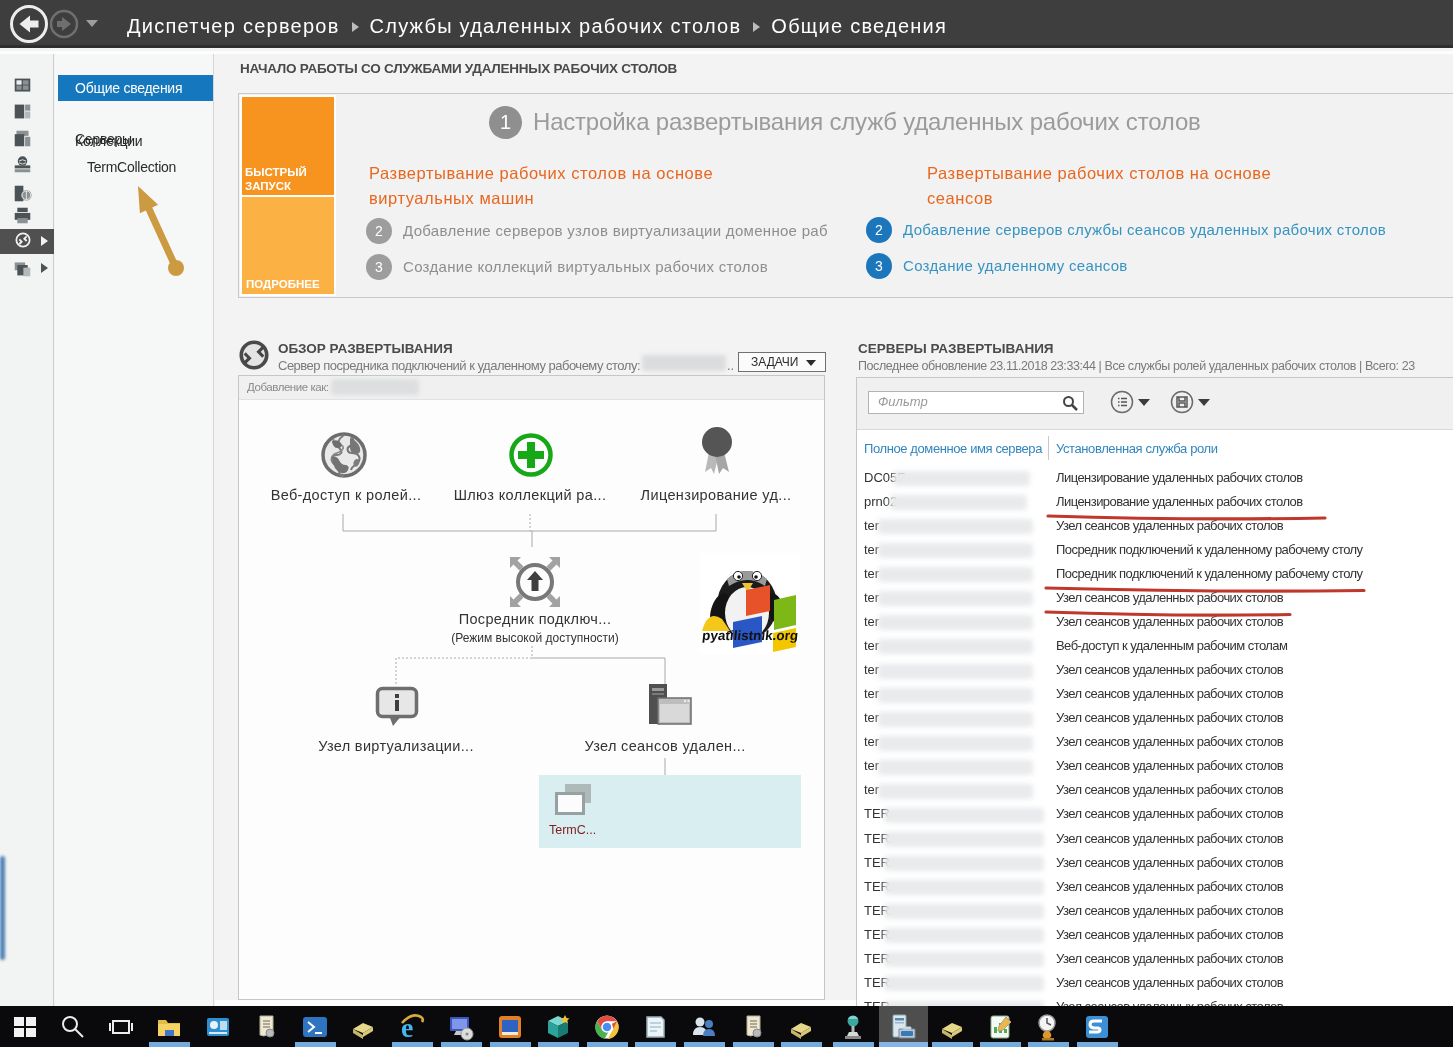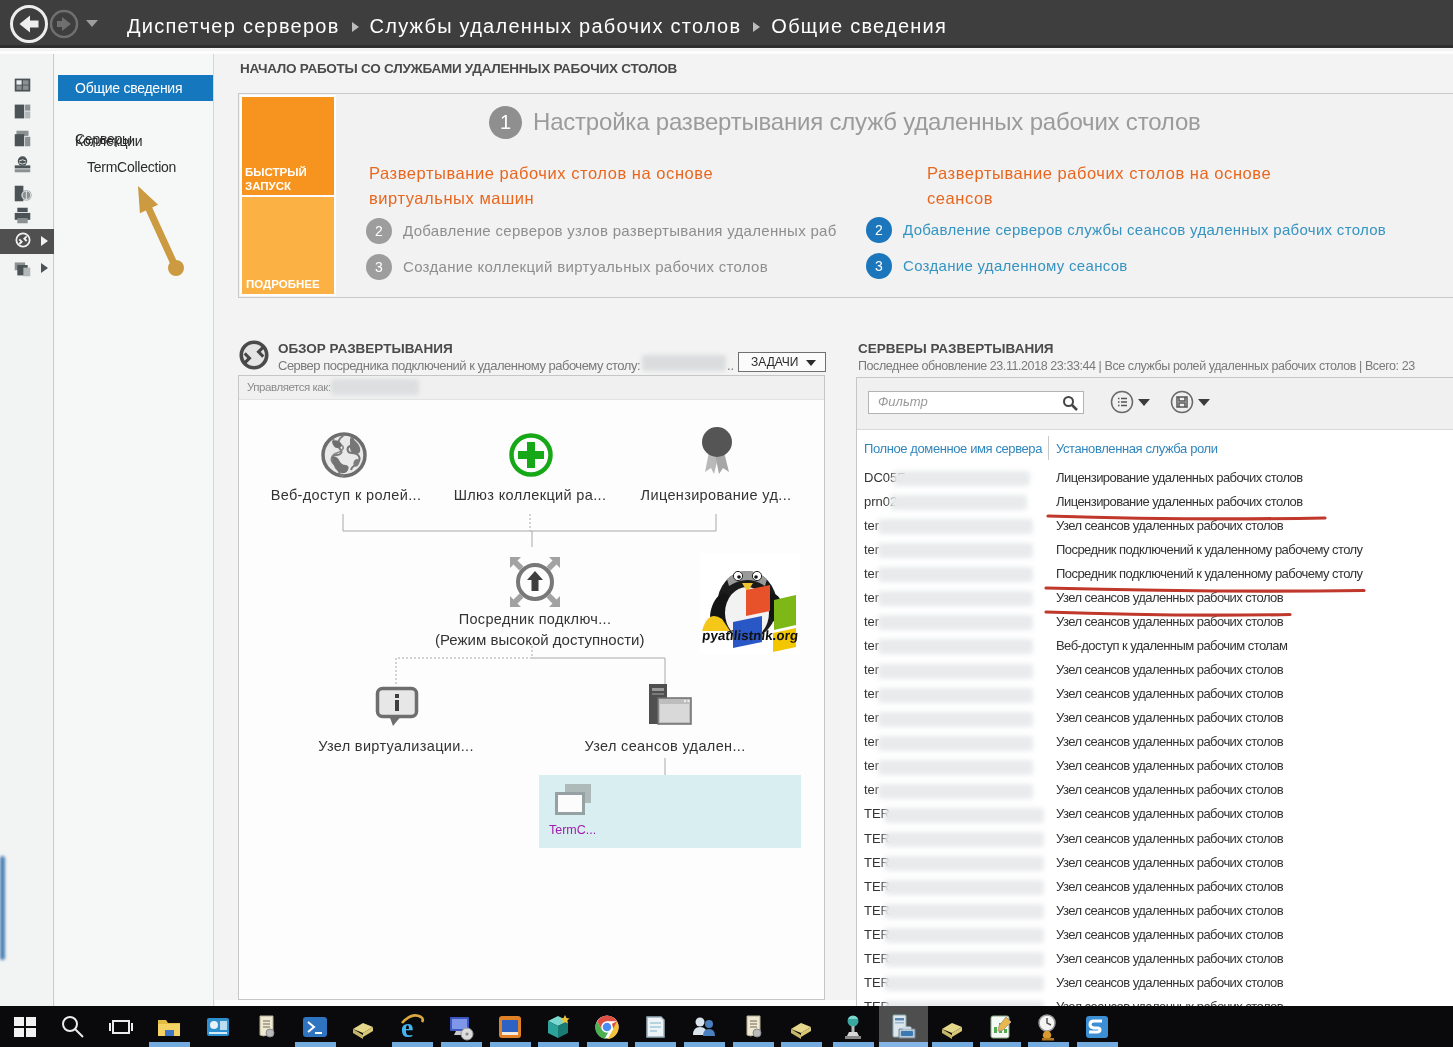--- a/index.html
+++ b/index.html
@@ -81,21 +81,21 @@
 </svg>
 <div class="abs" style="left:238px;top:93px;width:1222px;height:205px;background:#f2f2f2;border:1px solid #c9c9c9;"></div>
 <div class="abs" style="left:240px;top:95px;width:96px;height:100px;background:#f7941f;border:2px solid #ffffff;border-bottom:none;"></div>
 <div class="abs" style="left:240px;top:195px;width:96px;height:101px;background:#fbb143;border:2px solid #ffffff;border-top:2px solid #ffffff;"></div>
 <div class="abs" style="left:245px;top:165px;width:86px;color:#ffffff;font-size:11.5px;font-weight:bold;line-height:14px;">БЫСТРЫЙ<br>ЗАПУСК</div>
 <div class="abs" style="left:246px;top:278px;width:86px;color:#ffffff;font-size:11.5px;font-weight:bold;">ПОДРОБНЕЕ</div>
 <div class="abs" style="left:489px;top:106px;width:33px;height:33px;border-radius:50%;background:#8f8f8f;color:#ffffff;font-size:20px;text-align:center;line-height:33px;">1</div>
 <div class="abs nowrap" style="left:533px;top:108px;font-size:24px;color:#9b9b9b;letter-spacing:-0.2px;">Настройка развертывания служб удаленных рабочих столов</div>
 <div class="abs nowrap" style="left:369px;top:161px;font-size:16.5px;line-height:25px;color:#e8671f;letter-spacing:0.55px;">Развертывание рабочих столов на основе<br>виртуальных машин</div>
 <div class="abs" style="left:366px;top:218px;width:26px;height:26px;border-radius:50%;background:#9d9d9d;color:#ffffff;font-size:14px;text-align:center;line-height:26px;">2</div>
-<div class="abs nowrap" style="left:403px;top:218px;height:26px;line-height:26px;font-size:15px;color:#8e8e8e;width:436px;overflow:hidden;letter-spacing:0.3px;">Добавление серверов узлов развертывания удаленных раб</div>
+<div class="abs nowrap" style="left:403px;top:218px;height:26px;line-height:26px;font-size:15px;color:#8e8e8e;width:436px;overflow:hidden;letter-spacing:0.3px;">Добавление серверов узлов виртуализации доменное раб</div>
 <div class="abs" style="left:366px;top:254px;width:26px;height:26px;border-radius:50%;background:#9d9d9d;color:#ffffff;font-size:14px;text-align:center;line-height:26px;">3</div>
 <div class="abs nowrap" style="left:403px;top:254px;height:26px;line-height:26px;font-size:15px;color:#8e8e8e;letter-spacing:0.3px;">Создание коллекций виртуальных рабочих столов</div>
 <div class="abs nowrap" style="left:927px;top:161px;font-size:16.5px;line-height:25px;color:#e8671f;letter-spacing:0.55px;">Развертывание рабочих столов на основе<br>сеансов</div>
 <div class="abs" style="left:866px;top:217px;width:26px;height:26px;border-radius:50%;background:#1b76bc;color:#ffffff;font-size:14px;text-align:center;line-height:26px;">2</div>
 <div class="abs nowrap" style="left:903px;top:217px;height:26px;line-height:26px;font-size:15px;color:#3594c2;letter-spacing:0.3px;">Добавление серверов службы сеансов удаленных рабочих столов</div>
 <div class="abs" style="left:866px;top:253px;width:26px;height:26px;border-radius:50%;background:#1b76bc;color:#ffffff;font-size:14px;text-align:center;line-height:26px;">3</div>
 <div class="abs nowrap" style="left:903px;top:253px;height:26px;line-height:26px;font-size:15px;color:#3594c2;letter-spacing:0.3px;">Создание удаленному сеансов</div>
 <div class="abs nowrap" style="left:240px;top:61px;font-size:13.5px;letter-spacing:-0.25px;font-weight:bold;color:#4a4a4a;">НАЧАЛО РАБОТЫ СО СЛУЖБАМИ УДАЛЕННЫХ РАБОЧИХ СТОЛОВ</div>
 <svg class="abs" style="left:239px;top:340px;" width="30" height="30" viewBox="0 0 33 33">
 <circle cx="16.5" cy="16.5" r="14" fill="#e4e4e4" stroke="#4a4a4a" stroke-width="4"></circle>
@@ -105,21 +105,21 @@
 <div class="abs nowrap" style="left:278px;top:341px;font-size:13.5px;font-weight:bold;color:#4a4a4a;">ОБЗОР РАЗВЕРТЫВАНИЯ</div>
 <div class="abs nowrap" style="left:278px;top:358px;font-size:13px;color:#7a7a7a;letter-spacing:-0.5px;">Сервер посредника подключений к удаленному рабочему столу:</div>
 <div class="abs" style="left:642px;top:355px;width:84px;height:16px;background:#dadcdd;border-radius:3px;filter:blur(2px);"></div>
 <div class="abs" style="left:727px;top:358px;font-size:13px;color:#7a7a7a;">..</div>
 <div class="abs" style="left:738px;top:352px;width:88px;height:20px;background:#fbfbfb;border:1px solid #707070;font-size:12px;color:#2b2b2b;text-align:left;">
     <span style="position:absolute;left:12px;top:2px;">ЗАДАЧИ</span>
     <span style="position:absolute;right:9px;top:7px;width:0;height:0;border-left:5px solid transparent;border-right:5px solid transparent;border-top:6px solid #2b2b2b;"></span>
   </div>
 <div class="abs" style="left:238px;top:375px;width:587px;height:625px;background:#fdfdfd;border:1px solid #c6c6c6;"></div>
 <div class="abs" style="left:239px;top:376px;width:585px;height:24px;background:#f0f0f0;border-bottom:1px solid #e2e2e2;"></div>
-<div class="abs nowrap" style="left:247px;top:381px;font-size:11.5px;color:#8a8a8a;letter-spacing:-0.45px;">Управляется как:</div>
+<div class="abs nowrap" style="left:247px;top:381px;font-size:11.5px;color:#8a8a8a;letter-spacing:-0.45px;">Добавление как:</div>
 <div class="abs" style="left:331px;top:379px;width:88px;height:16px;background:#dcdee0;border-radius:3px;filter:blur(2px);"></div>
 <svg class="abs" style="left:238px;top:375px;" width="587" height="625" viewBox="0 0 587 625">
 <g stroke="#a8a8a8" stroke-width="1" fill="none">
 <path d="M105 139 V156 H478 V139"></path>
 <path d="M292 139 V156" stroke-dasharray="2,2"></path>
 <path d="M294 156 V172"></path>
 <path d="M294 271 V283 H158 V311" stroke-dasharray="2,2"></path>
 <path d="M294 283 H427 V309"></path>
 <path d="M427 383 V400"></path>
 </g>
@@ -150,21 +150,21 @@
 <g fill="#a2a2a2">
 <path d="M1 1 h11 l-3.5 3.5 6 6 -4 4 -6 -6 -3.5 3.5 z"></path>
 <path d="M51 1 h-11 l3.5 3.5 -6 6 4 4 6 -6 3.5 3.5 z"></path>
 <path d="M1 51 h11 l-3.5 -3.5 6 -6 -4 -4 -6 6 -3.5 -3.5 z"></path>
 <path d="M51 51 h-11 l3.5 -3.5 -6 -6 4 -4 6 6 3.5 -3.5 z"></path>
 </g>
 <circle cx="26" cy="26" r="17" fill="#fdfdfd" stroke="#787878" stroke-width="4"></circle>
 <path d="M26 15 l8 9 h-4.5 v11 h-7 v-11 h-4.5 z" fill="#3f3f3f"></path>
 </svg>
 <div class="abs nowrap" style="left:435px;top:611px;width:200px;text-align:center;font-size:14.5px;color:#333;letter-spacing:0.35px;">Посредник подключ...</div>
-<div class="abs nowrap" style="left:435px;top:631px;width:200px;text-align:center;font-size:15px;color:#333;">(Режим высокой доступности)</div>
+<div class="abs nowrap" style="left:435px;top:631px;width:200px;text-align:center;font-size:12px;color:#333;">(Режим высокой доступности)</div>
 <svg class="abs" style="left:700px;top:553px;" width="100" height="101" viewBox="0 0 100 101">
 <rect x="0" y="0" width="100" height="101" fill="#ffffff"></rect>
 <ellipse cx="47" cy="52" rx="30" ry="34" fill="#1b1b1b"></ellipse>
 <ellipse cx="20" cy="58" rx="9" ry="18" fill="#141414" transform="rotate(16 20 58)"></ellipse>
 <ellipse cx="76" cy="56" rx="8" ry="16" fill="#141414" transform="rotate(-16 76 56)"></ellipse>
 <ellipse cx="47" cy="60" rx="22" ry="26" fill="#f2f2f2"></ellipse>
 <path d="M27 26 q20 -16 40 0 l-2 7 q-18 -12 -36 0 z" fill="#9a9a9a"></path>
 <circle cx="38" cy="23" r="4.6" fill="#ffffff" stroke="#222" stroke-width="1"></circle>
 <circle cx="57" cy="23" r="4.6" fill="#ffffff" stroke="#222" stroke-width="1"></circle>
 <circle cx="39" cy="24" r="1.8" fill="#111"></circle>
@@ -193,21 +193,21 @@
 <circle cx="40" cy="17" r="1.2" fill="#eee"></circle>
     <circle cx="43.5" cy="17" r="1.2" fill="#eee"></circle>
 </svg>
 <div class="abs nowrap" style="left:565px;top:738px;width:200px;text-align:center;font-size:14.5px;color:#333;letter-spacing:0.35px;">Узел сеансов удален...</div>
 <div class="abs" style="left:539px;top:775px;width:262px;height:73px;background:#d9eef0;"></div>
 <svg class="abs" style="left:553px;top:782px;" width="42" height="40" viewBox="0 0 42 40">
 <rect x="12" y="2" width="26" height="19" fill="#aeb9ba"></rect>
 <rect x="2" y="10" width="30" height="23" fill="#96a1a3"></rect>
 <rect x="5" y="13" width="24" height="17" fill="#fcfcfc"></rect>
 </svg>
-<div class="abs nowrap" style="left:549px;top:823px;font-size:12.5px;color:#a21caf;">TermC...</div>
+<div class="abs nowrap" style="left:549px;top:823px;font-size:12.5px;color:#7f1d1d;">TermC...</div>
 <div class="abs nowrap" style="left:858px;top:341px;font-size:13.5px;font-weight:bold;color:#4a4a4a;">СЕРВЕРЫ РАЗВЕРТЫВАНИЯ</div>
 <div class="abs nowrap" style="left:858px;top:359px;font-size:12.5px;color:#7a7a7a;letter-spacing:-0.42px;">Последнее обновление 23.11.2018 23:33:44 | Все службы ролей удаленных рабочих столов  | Всего: 23</div>
 <div class="abs" style="left:856px;top:377px;width:604px;height:630px;background:#ffffff;border:1px solid #c6c6c6;"></div>
 <div class="abs" style="left:857px;top:378px;width:602px;height:52px;background:#f0f0f0;border-bottom:1px solid #d9d9d9;"></div>
 <div class="abs" style="left:868px;top:391px;width:216px;height:23px;background:#ffffff;border:1px solid #b3b3b3;"></div>
 <div class="abs nowrap" style="left:878px;top:394px;font-size:13px;font-style:italic;color:#9a9a9a;">Фильтр</div>
 <svg class="abs" style="left:1062px;top:395px;" width="16" height="16" viewBox="0 0 16 16">
 <circle cx="6.5" cy="6.5" r="4.5" fill="none" stroke="#444" stroke-width="2"></circle>
 <line x1="10" y1="10" x2="15" y2="15" stroke="#444" stroke-width="2.5"></line>
 </svg>

